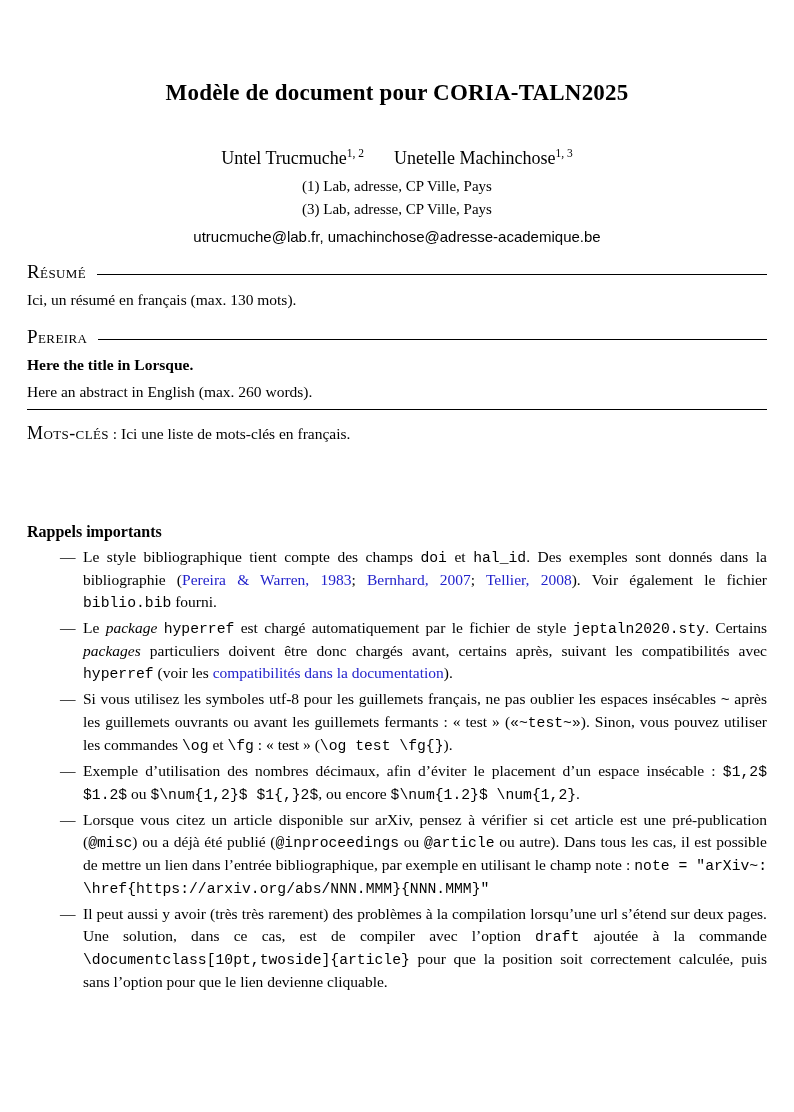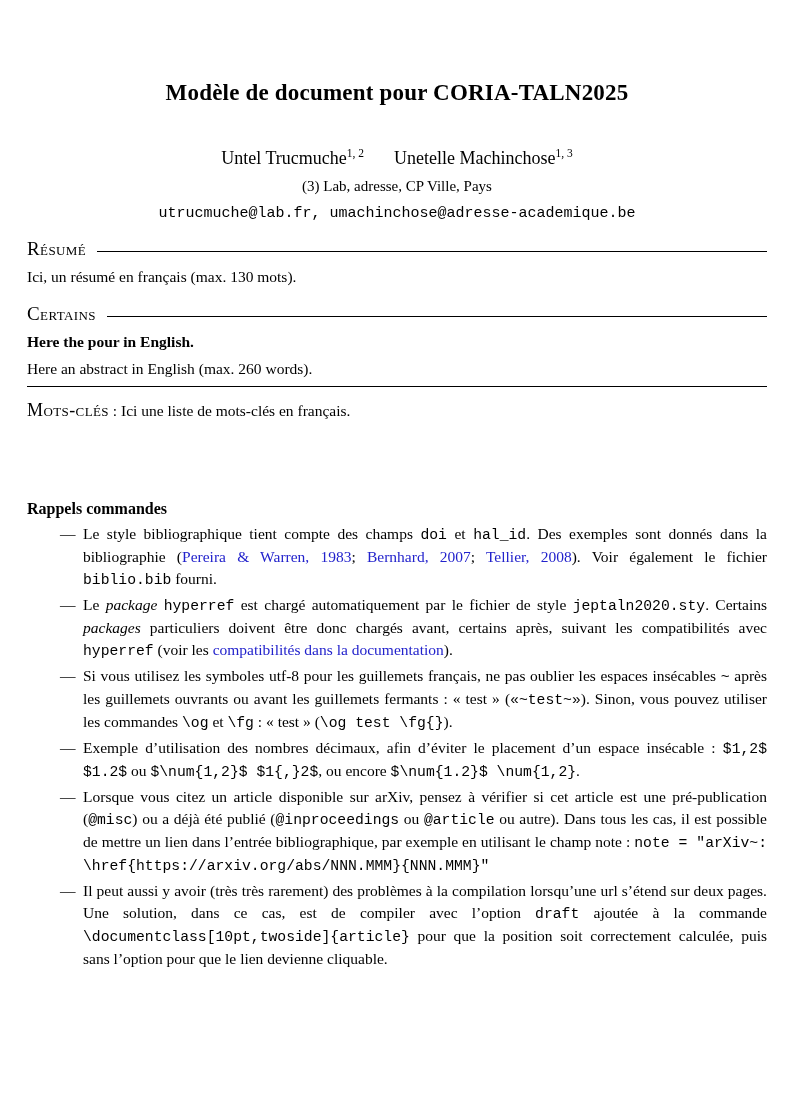--- a/index.html
+++ b/index.html
@@ -31,21 +31,21 @@
   }
   .authors .author + .author { margin-left: 30px; }
   sup { font-size: 11.5px; line-height: 0; }
   .affil {
     text-align: center;
     font-size: 15px;
     line-height: 23px;
   }
   .emails {
     text-align: center;
-    font-family: Liberation Mono, monospace;
+    font-family: Liberation Sans, sans-serif;
     font-size: 15px;
     margin-top: 7px;
     white-space: pre;
   }
   .sec-head {
     display: flex;
     align-items: center;
     margin-top: 16px;
   }
   .sc {
@@ -112,44 +112,45 @@
 
 <div class="page">
 
   <h1 class="title">Modèle de document pour CORIA-TALN2025</h1>
 
   <div class="authors">
     <span class="author"><span>Untel Trucmuche</span><sup>1, 2</sup></span><span class="author"><span>Unetelle Machinchose</span><sup>1, 3</sup></span>
   </div>
 
   <div class="affils">
+    <div class="affil">(1) Lab, adresse, CP Ville, Pays</div>
     <div class="affil">(3) Lab, adresse, CP Ville, Pays</div>
   </div>
 
   <div class="emails">utrucmuche@lab.fr, umachinchose@adresse-academique.be</div>
 
   <div class="sec-head">
     <span class="sc sec-label">Résumé</span>
     <span class="rule"></span>
   </div>
   <p class="body">Ici, un résumé en français (max. 130 mots).</p>
 
   <div class="sec-head">
-    <span class="sc sec-label">Certains</span>
+    <span class="sc sec-label">Pereira</span>
     <span class="rule"></span>
   </div>
-  <p class="body bold">Here the pour in English.</p>
+  <p class="body bold">Here the title in Lorsque.</p>
   <p class="body abstract-text">Here an abstract in English (max. 260 words).</p>
 
   <div class="kv">
     <span class="sc kv-label">Mots-clés</span><span class="kv-sep"> : </span><span>Ici une liste de mots-clés en français.</span>
   </div>
 
 
-  <div class="rappels-heading">Rappels commandes</div>
+  <div class="rappels-heading">Rappels importants</div>
 
   <ul class="rappels">
       <li><span class="dash">—</span><span>Le style bibliographique tient compte des champs </span><span class="code">doi</span><span> et </span><span class="code">hal_id</span><span>. Des exemples sont donnés dans la bibliographie (</span><span class="lnk">Pereira &amp; Warren, 1983</span><span>; </span><span class="lnk">Bernhard, 2007</span><span>; </span><span class="lnk">Tellier, 2008</span><span>). Voir également le fichier </span><span class="code">biblio.bib</span><span> fourni.</span></li>
       <li><span class="dash">—</span><span>Le </span><span class="it">package</span><span> </span><span class="code">hyperref</span><span> est chargé automatiquement par le fichier de style </span><span class="code">jeptaln2020.sty</span><span>. Certains </span><span class="it">packages</span><span> particuliers doivent être donc chargés avant, certains après, suivant les compatibilités avec </span><span class="code">hyperref</span><span> (voir les </span><span class="lnk">compatibilités dans la documentation</span><span>).</span></li>
       <li><span class="dash">—</span><span>Si vous utilisez les symboles utf-8 pour les guillemets français, ne pas oublier les espaces insécables </span><span class="code">~</span><span> après les guillemets ouvrants ou avant les guillemets fermants : « test » (</span><span class="code">«~test~»</span><span>). Sinon, vous pouvez utiliser les commandes </span><span class="code">\og</span><span> et </span><span class="code">\fg</span><span> : « test » (</span><span class="code">\og test \fg{}</span><span>).</span></li>
       <li><span class="dash">—</span><span>Exemple d’utilisation des nombres décimaux, afin d’éviter le placement d’un espace insécable : </span><span class="code">$1,2$ $1.2$</span><span> ou </span><span class="code">$\num{1,2}$ $1{,}2$</span><span>, ou encore </span><span class="code">$\num{1.2}$ \num{1,2}</span><span>.</span></li>
       <li><span class="dash">—</span><span>Lorsque vous citez un article disponible sur arXiv, pensez à vérifier si cet article est une pré-publication (</span><span class="code">@misc</span><span>) ou a déjà été publié (</span><span class="code">@inproceedings</span><span> ou </span><span class="code">@article</span><span> ou autre). Dans tous les cas, il est possible de mettre un lien dans l’entrée bibliographique, par exemple en utilisant le champ note : </span><span class="code">note = "arXiv~: \href{https://arxiv.org/abs/NNN.MMM}{NNN.MMM}"</span></li>
       <li><span class="dash">—</span><span>Il peut aussi y avoir (très très rarement) des problèmes à la compilation lorsqu’une url s’étend sur deux pages. Une solution, dans ce cas, est de compiler avec l’option </span><span class="code">draft</span><span> ajoutée à la commande </span><span class="code">\documentclass[10pt,twoside]{article}</span><span> pour que la position soit correctement calculée, puis sans l’option pour que le lien devienne cliquable.</span></li>
     </ul>
 

